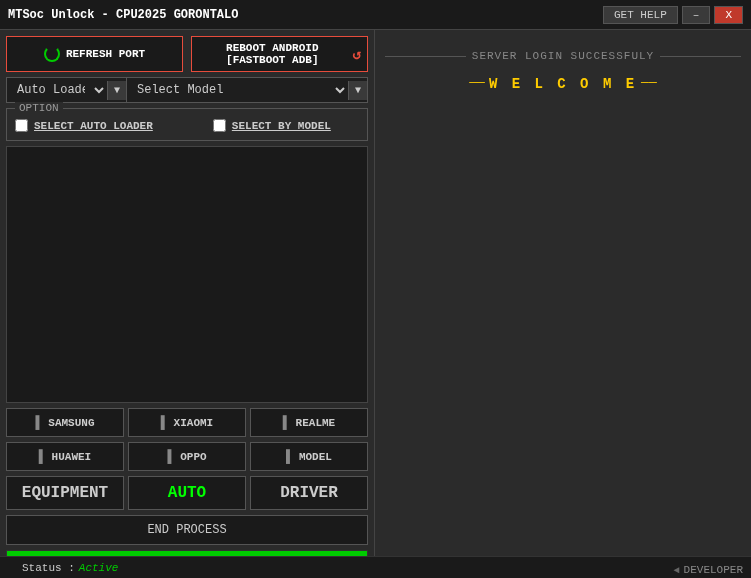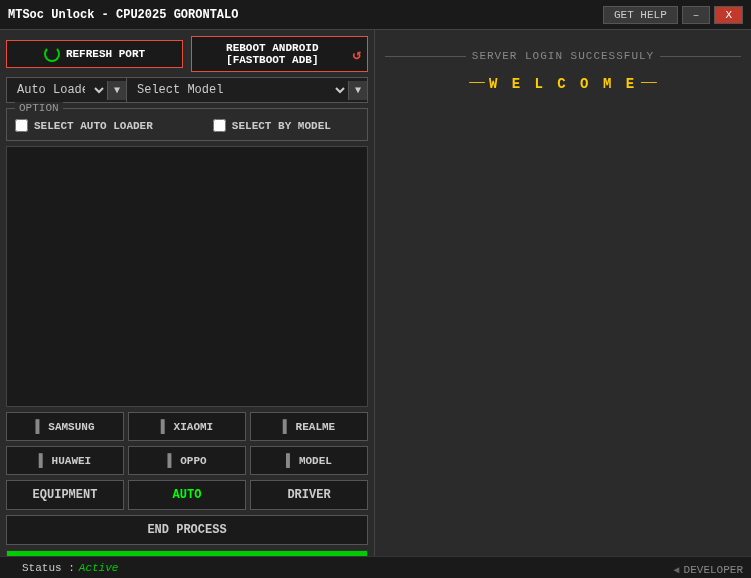--- a/index.html
+++ b/index.html
@@ -63,21 +63,20 @@
       display: flex;
       flex-direction: column;
       padding: 6px;
       gap: 5px;
     }
 
     
     #top-buttons {
       display: flex;
       gap: 8px;
-      align-items: center;
     }
     .top-action-btn {
       flex: 1;
       background: #1a1a1a;
       border: 1px solid #e74c3c;
       color: #fff;
       font-size: 11px;
       font-weight: bold;
       padding: 5px 6px;
       cursor: pointer;
@@ -156,20 +155,21 @@
     #options-checkboxes {
       display: flex;
       gap: 60px;
       padding-top: 4px;
     }
     .option-item {
       display: flex;
       align-items: center;
       gap: 6px;
       cursor: pointer;
+      text-decoration: underline;
     }
     .option-item input[type="checkbox"] {
       cursor: pointer;
       accent-color: #555;
     }
     .option-item label {
       font-size: 11px;
       color: #ccc;
       cursor: pointer;
       font-weight: bold;
@@ -215,38 +215,38 @@
     
     #action-buttons {
       display: flex;
       gap: 4px;
     }
     .action-btn {
       flex: 1;
       background: #1a1a1a;
       border: 1px solid #555;
       color: #ccc;
-      font-size: 12px;
+      font-size: 16px;
       font-weight: bold;
       padding: 7px 4px;
       cursor: pointer;
       font-family: 'Courier New', monospace;
     }
     .action-btn.auto {
       color: #00ff00;
       border-color: #555;
     }
 
     
     #end-process-btn {
       background: #1a1a1a;
       border: 1px solid #555;
       color: #ccc;
       font-size: 12px;
-      font-weight: bold;
+      font-weight: normal;
       padding: 7px;
       cursor: pointer;
       font-family: 'Courier New', monospace;
       width: 100%;
     }
 
     
     #progress-bars {
       display: flex;
       flex-direction: column;

